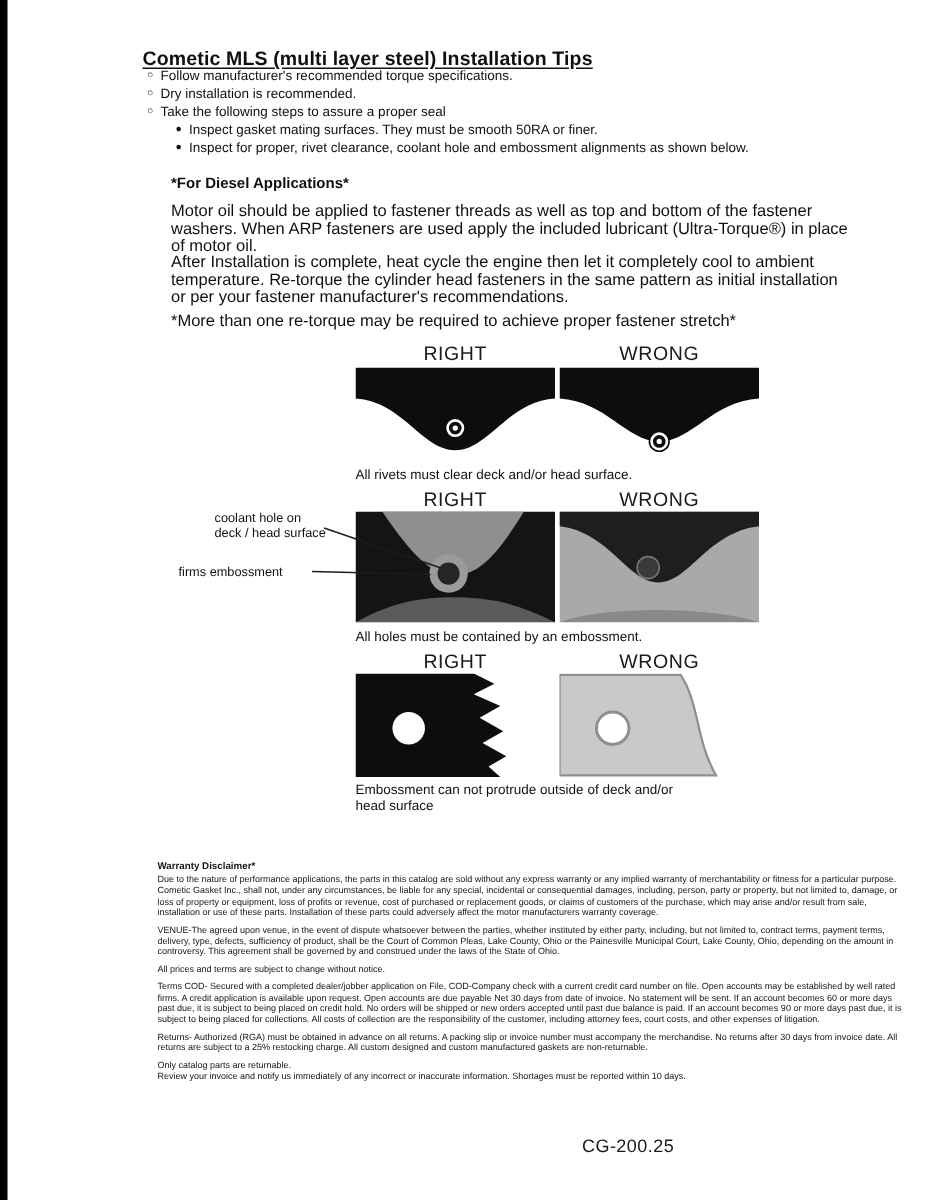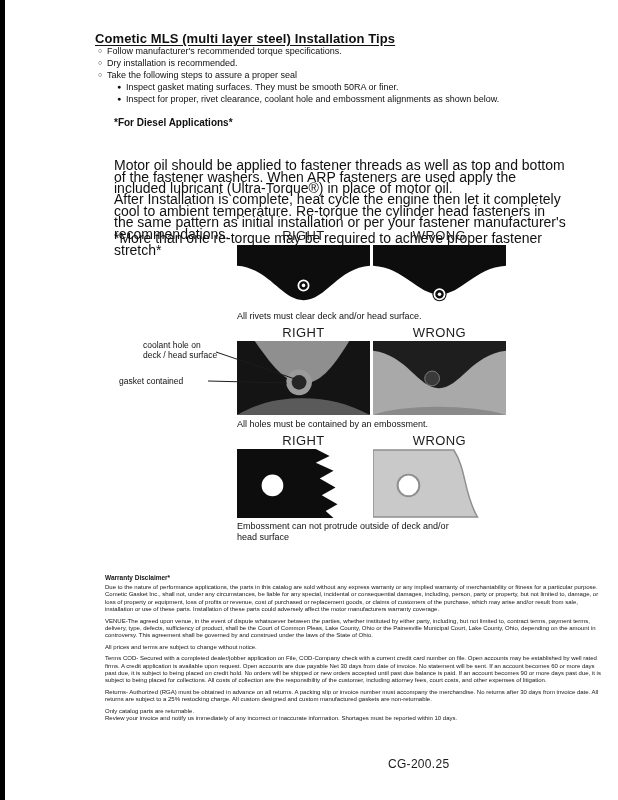--- a/index.html
+++ b/index.html
@@ -53,23 +53,22 @@
     position: absolute;
     left: 114px; top: 117px;
     font-size: 10px;
     font-weight: 700;
   }
 
   .para {
     position: absolute;
     left: 114px;
     width: 452px;
-    font-size: 14px;
+    font-size: 11px;
     line-height: 11.5px;
-    margin-top: 24px;
   }
   .para.p1 { top: 136px; }
   .para.p2 { top: 170px; }
   .para.note { top: 209px; }
 
   .dg-label {
     position: absolute;
     width: 133px;
     text-align: center;
     font-size: 13px;
@@ -187,21 +186,21 @@
       <circle cx="67.5" cy="50" r="1.8" fill="#ffffff"></circle>
     </svg>
   </div>
   <div class="dg-caption" style="top:311px">All rivets must clear deck and/or head surface.</div>
 
   <div class="dg-label colL" style="top:325px">RIGHT</div>
   <div class="dg-label colR" style="top:325px">WRONG</div>
 
   <div class="callout" style="left:143px; top:340px">coolant hole on</div>
   <div class="callout" style="left:143px; top:350px">deck / head surface</div>
-  <div class="callout" style="left:119px; top:376px">gasket contained</div>
+  <div class="callout" style="left:119px; top:376px">firms embossment</div>
 
   <div class="dg-img colL" style="top:341px">
     <svg viewBox="0 0 135 75">
       <rect width="135" height="75" fill="#141414"></rect>
       <path d="M18,0 C40,32 52,43 67,43 C84,43 96,29 114,0 Z" fill="#8f8f8f"></path>
       <path d="M0,75 C25,61 45,58 67,58 C92,58 112,63 135,75 Z" fill="#5a5a5a"></path>
       <circle cx="63" cy="42" r="13" fill="#9b9b9b"></circle>
       <circle cx="63" cy="42" r="7.5" fill="#262626"></circle>
     </svg>
   </div>

